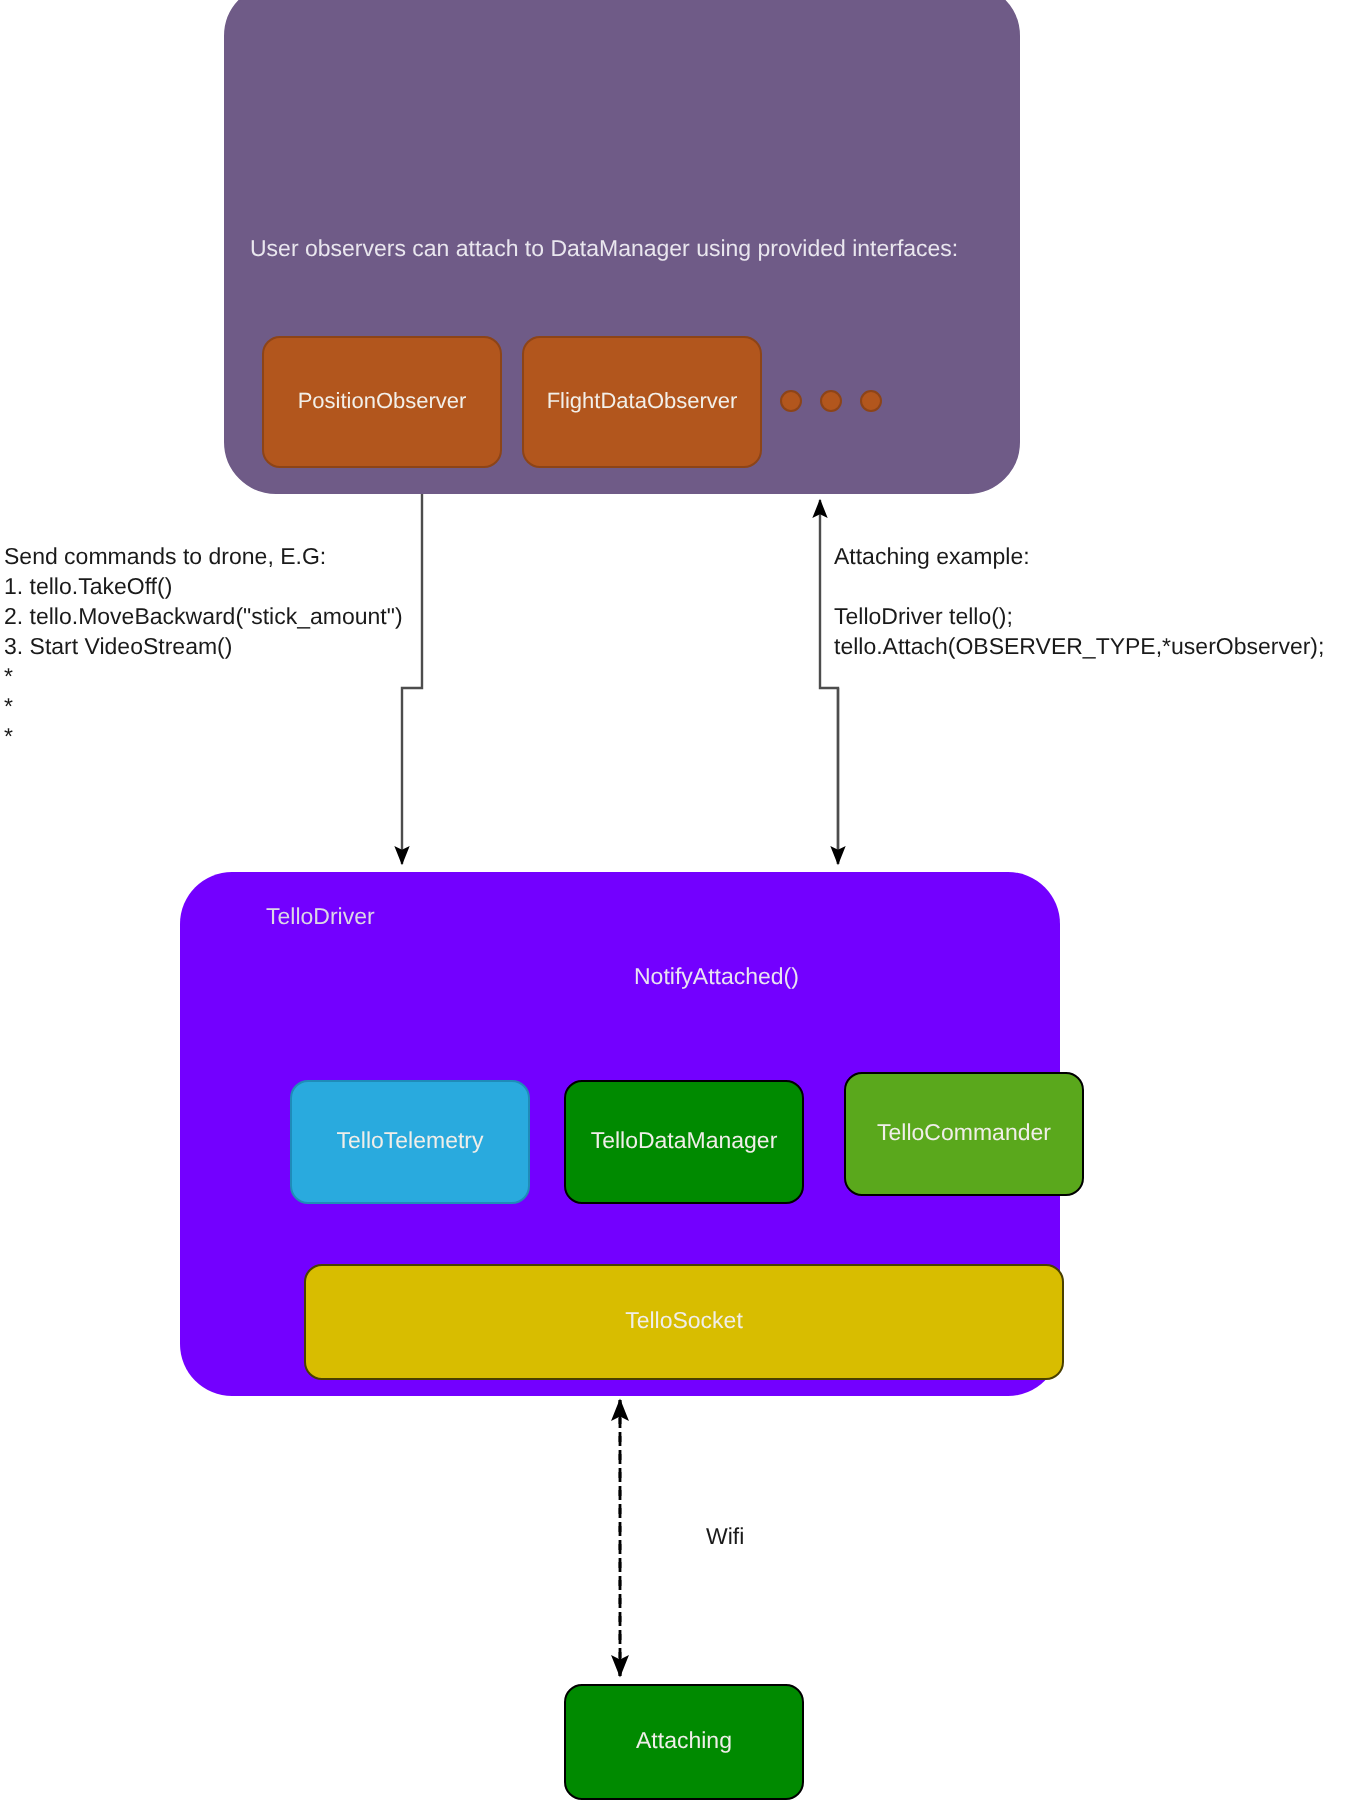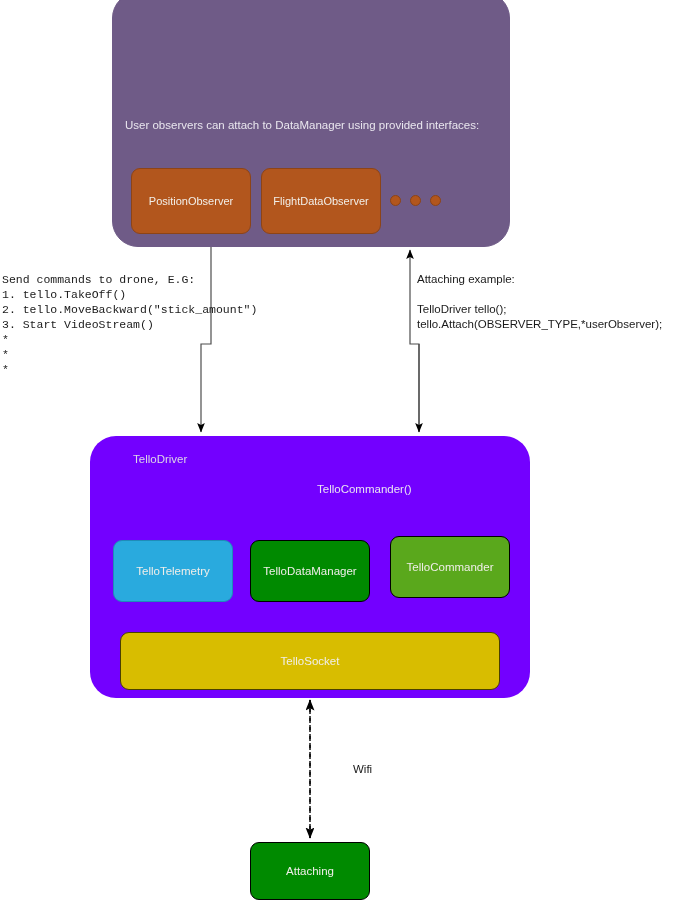--- a/index.html
+++ b/index.html
@@ -77,21 +77,21 @@
   #dot-2 { left: 430px; }
 
   
   .annotation {
     position: absolute;
     font-size: 11.5px;
     color: #1a1a1a;
     line-height: 15px;
     white-space: pre;
   }
-  #annotation-left { left: 2px; top: 272px; font-family: Liberation Mono, monospace; }
+  #annotation-left { left: 2px; top: 272px; }
   #annotation-right { left: 417px; top: 272px; }
 
   
   .driver-container {
     position: absolute;
     left: 90px;
     top: 436px;
     width: 440px;
     height: 262px;
     background: #7300ff;
@@ -119,20 +119,21 @@
     position: absolute;
     border-radius: 9px;
     box-sizing: border-box;
     display: flex;
     align-items: center;
     justify-content: center;
     color: #f0eee9;
     font-size: 11.5px;
     white-space: nowrap;
     text-align: center;
+    margin-left: 32px;
   }
   #node-telemetry {
     left: 113px; top: 540px; width: 120px; height: 62px;
     background: #29aade; border: 1px solid #1f8cb8;
   }
   #node-datamanager {
     left: 250px; top: 540px; width: 120px; height: 62px;
     background: #008a00; border: 1px solid #000000;
   }
   #node-commander {
@@ -207,21 +208,21 @@
 *
 *
 *</div>
 <div class="annotation" id="annotation-right">Attaching example:
 
 TelloDriver tello();
 tello.Attach(OBSERVER_TYPE,*userObserver);</div>
 
 <div class="driver-container"></div>
 <div class="driver-title">TelloDriver</div>
-<div class="notify-label">TelloCommander()</div>
+<div class="notify-label">NotifyAttached()</div>
 
 <div class="node" id="node-telemetry">TelloTelemetry</div>
 <div class="node" id="node-datamanager">TelloDataManager</div>
 <div class="node" id="node-commander">TelloCommander</div>
 <div class="node" id="node-socket">TelloSocket</div>
 
 <div class="wifi-label">Wifi</div>
 
 <div class="node" id="node-drone">Attaching</div>
 

